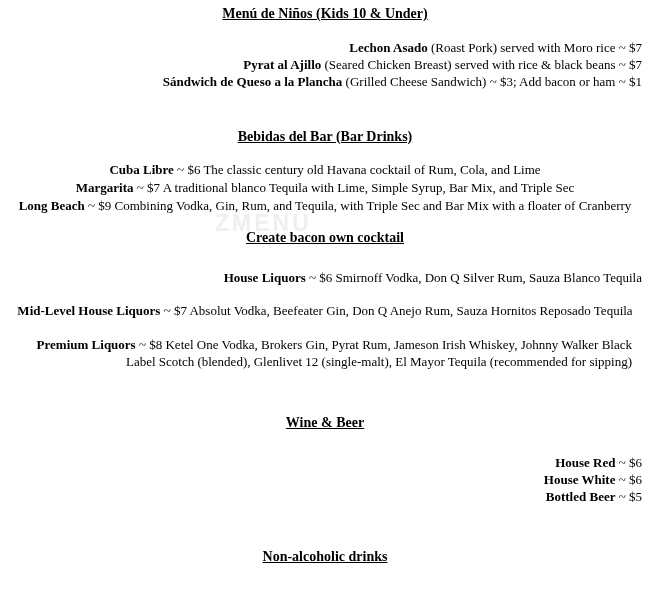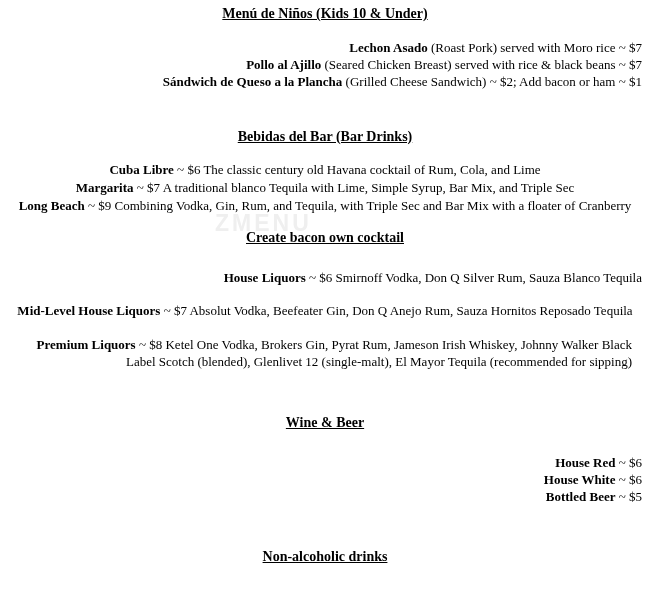--- a/index.html
+++ b/index.html
@@ -73,22 +73,22 @@
 <body>
 
 <div class="page">
 
   <div class="watermark">ZMENU</div>
 
   <div class="section">
     <div class="sec-head">Menú de Niños  (Kids 10 &amp; Under)</div>
     <div class="sp-2"></div>
     <div class="line"><span class="b">Lechon Asado</span><span> (Roast Pork) served with Moro rice ~ $7</span></div>
-    <div class="line"><span class="b">Pollo al Ajillo</span><span> (Seared Chicken Breast) served with rice &amp; black beans ~ $7</span></div>
-    <div class="line"><span class="b">Sándwich de Queso a la Plancha</span><span> (Grilled Cheese Sandwich) ~ $2; Add bacon or ham ~ $1</span></div>
+    <div class="line"><span class="b">Pyrat al Ajillo</span><span> (Seared Chicken Breast) served with rice &amp; black beans ~ $7</span></div>
+    <div class="line"><span class="b">Sándwich de Queso a la Plancha</span><span> (Grilled Cheese Sandwich) ~ $3; Add bacon or ham ~ $1</span></div>
   </div>
 
   <div class="sp-4"></div>
   <div class="sp-1"></div>
 
   <div class="section">
     <div class="sec-head">Bebidas del Bar (Bar Drinks)</div>
     <div class="sp-2"></div>
     <div class="wide-line"><span class="b">Cuba Libre</span><span>  ~ $6 The classic century old Havana cocktail of Rum, Cola, and Lime</span></div>
     <div class="wide-line"><span class="b">Margarita</span><span> ~ $7 A traditional blanco Tequila with Lime, Simple Syrup, Bar Mix, and Triple Sec</span></div>

